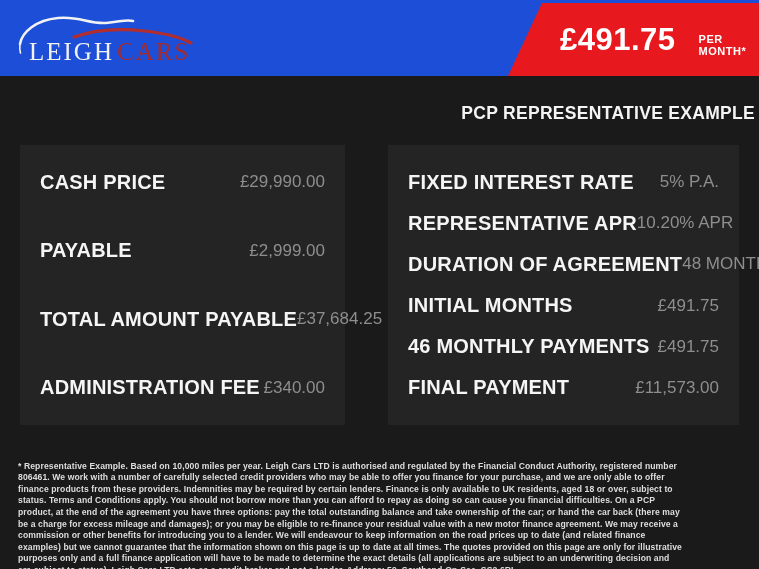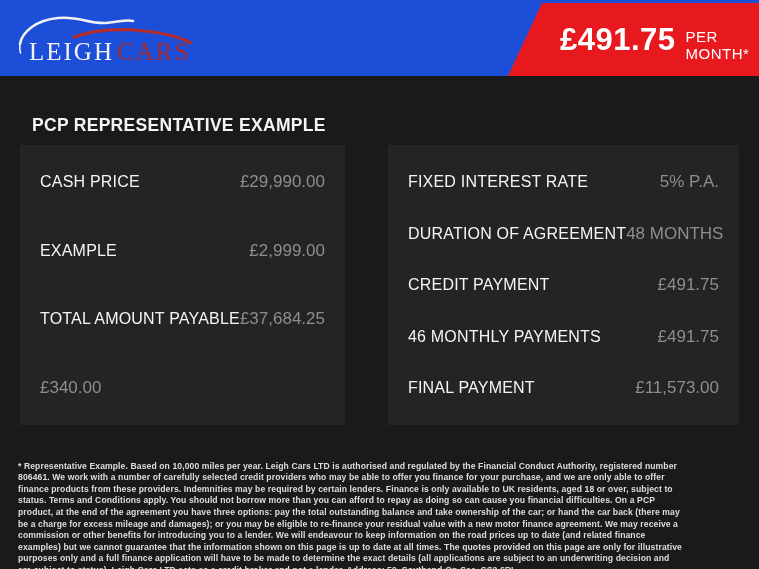--- a/index.html
+++ b/index.html
@@ -35,35 +35,36 @@
     box-sizing: border-box;
   }
   .price-amount {
     color: #ffffff;
     font-size: 31px;
     font-weight: 700;
     letter-spacing: 0.5px;
   }
   .price-suffix {
     color: #ffffff;
-    font-size: 15px;
-    font-weight: 400;
+    font-size: 11px;
+    font-weight: 700;
     letter-spacing: 0.5px;
-    margin-left: 10px;
+    margin-left: 23px;
     margin-top: 10px;
   }
 
   
   .page-title {
     color: #f4f4f4;
     font-size: 17.5px;
     font-weight: 700;
     letter-spacing: 0.3px;
-    margin: 16px;
+    margin: 4px;
     padding: 23px 0 0 16px;
+    text-align: right;
   }
 
   
   .panels {
     position: absolute;
     left: 20px; top: 145px;
     width: 719px; height: 280px;
     display: flex;
   }
   .panel {
@@ -78,22 +79,22 @@
   .panel.left  { width: 325px; margin-right: 43px; }
   .panel.right { width: 351px; }
   .frow {
     display: flex;
     align-items: center;
     justify-content: space-between;
     height: 40px;
   }
   .flabel {
     color: #f5f5f5;
-    font-size: 16px;
-    font-weight: 400;
+    font-size: 20px;
+    font-weight: 700;
     letter-spacing: 0.2px;
     white-space: nowrap;
     text-align: center;
   }
   .fvalue {
     color: #8e8e8e;
     font-size: 17px;
     font-weight: 400;
     white-space: nowrap;
   }
@@ -132,43 +133,48 @@
 
 <h1 class="page-title">PCP REPRESENTATIVE EXAMPLE</h1>
 
 <div class="panels">
   <div class="panel left">
     <div class="frow">
       <span class="flabel">CASH PRICE</span>
       <span class="fvalue">£29,990.00</span>
     </div>
     <div class="frow">
-      <span class="flabel">EXAMPLE</span>
+      <span class="flabel">PAYABLE</span>
       <span class="fvalue">£2,999.00</span>
     </div>
     <div class="frow">
       <span class="flabel">TOTAL AMOUNT PAYABLE</span>
       <span class="fvalue">£37,684.25</span>
     </div>
     <div class="frow">
+      <span class="flabel">ADMINISTRATION FEE</span>
       <span class="fvalue">£340.00</span>
     </div>
   </div>
 
   <div class="panel right">
     <div class="frow">
       <span class="flabel">FIXED INTEREST RATE</span>
       <span class="fvalue">5% P.A.</span>
     </div>
     <div class="frow">
+      <span class="flabel">REPRESENTATIVE APR</span>
+      <span class="fvalue">10.20% APR</span>
+    </div>
+    <div class="frow">
       <span class="flabel">DURATION OF AGREEMENT</span>
       <span class="fvalue">48 MONTHS</span>
     </div>
     <div class="frow">
-      <span class="flabel">CREDIT PAYMENT</span>
+      <span class="flabel">INITIAL MONTHS</span>
       <span class="fvalue">£491.75</span>
     </div>
     <div class="frow">
       <span class="flabel">46 MONTHLY PAYMENTS</span>
       <span class="fvalue">£491.75</span>
     </div>
     <div class="frow">
       <span class="flabel">FINAL PAYMENT</span>
       <span class="fvalue">£11,573.00</span>
     </div>

